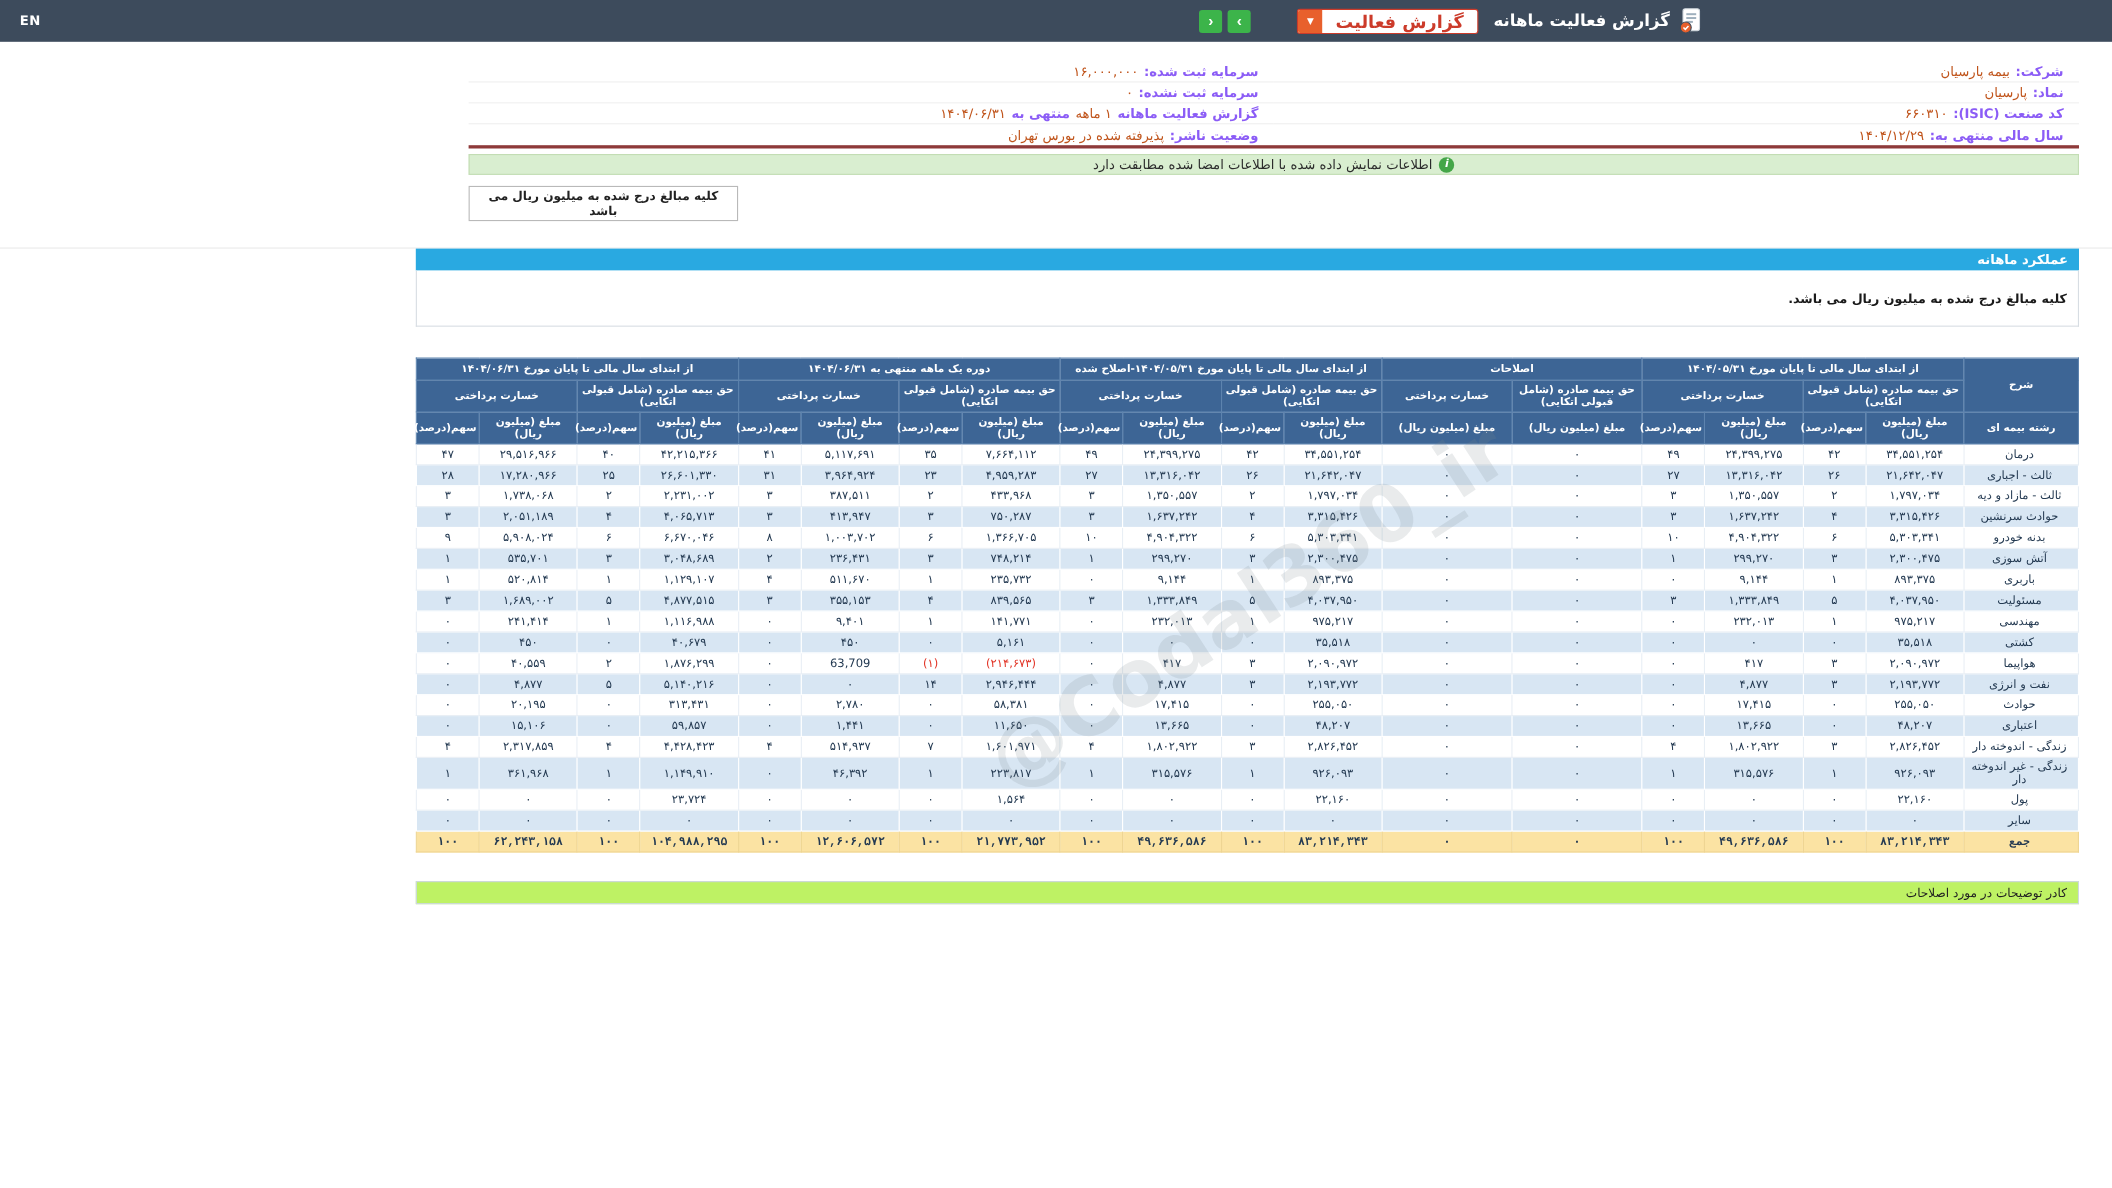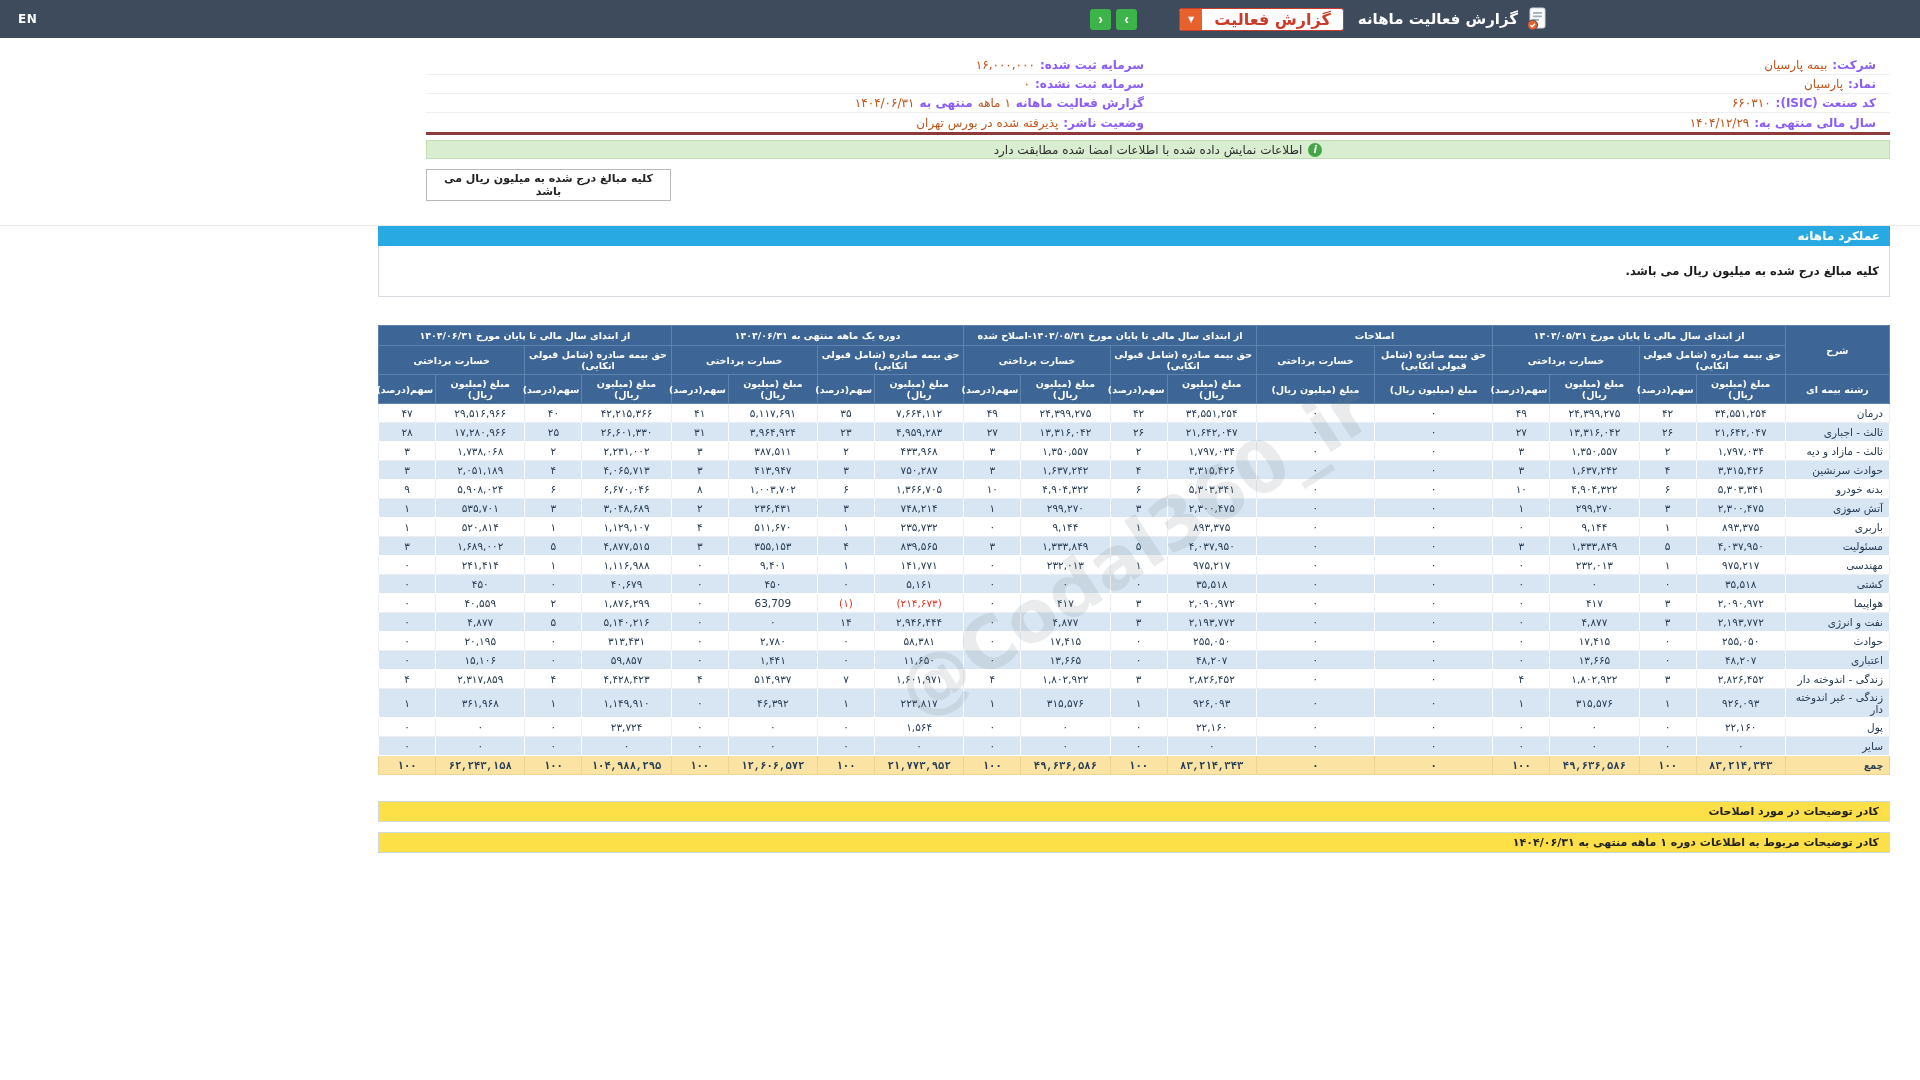--- a/index.html
+++ b/index.html
@@ -78,27 +78,27 @@
   .perf-table thead th {
     background:var(--table-head-bg,#3d6595); color:#fff; font-size:9.5px; font-weight:bold;
     border:1px solid #5d83ae; padding:3px 2px; height:20px; text-align:center;
   }
   .perf-table tbody td {
     font-size:10.5px; text-align:center; padding:2px 3px; height:19px;
     border:1px solid #e9eff5; color:#243a52; background:#fff;
   }
   .perf-table tbody td.num { direction:ltr; }
   .perf-table tbody tr:nth-child(even) td { background:var(--row-alt,#d8e6f3); border-color:#fff; }
-  .perf-table tbody td.lbl { text-align:right; padding-right:6px; }
+  .perf-table tbody td.lbl { padding-right:6px; }
   .perf-table tbody tr.total td { background:var(--total-bg,#fbe3a3); font-weight:bold; border-color:#eed593;font-family:Liberation Mono, monospace; }
   .perf-table tbody td.neg { color:var(--neg-red,#e23527); }
 
   
   .comment-bar {
-    background:#fde047; border:1px solid #cdd7e0; font-size:11px; font-weight:bold;
+    background:#bef264; border:1px solid #cdd7e0; font-size:11px; font-weight:normal;
     color:#222; padding:3px 10px; margin-top:10px;
   }
   .comment-bar.first { margin-top:26px; }
 </style>
 </head>
 <body>
 
 <header class="topbar">
   <div class="topbar-right">
     <span class="report-icon">
@@ -647,15 +647,14 @@
             <td class="num">۱۰۴,۹۸۸,۲۹۵</td>
             <td class="num">۱۰۰</td>
             <td class="num">۶۲,۲۴۳,۱۵۸</td>
             <td class="num">۱۰۰</td>
           </tr>
         </tbody>
     </table>
   </div>
 
   <div class="comment-bar first">کادر توضیحات در مورد اصلاحات</div>
-  <div class="comment-bar">کادر توضیحات مربوط به اطلاعات دوره ۱ ماهه منتهی به ۱۴۰۴/۰۶/۳۱</div>
 
 </div>
 
 </body></html>

